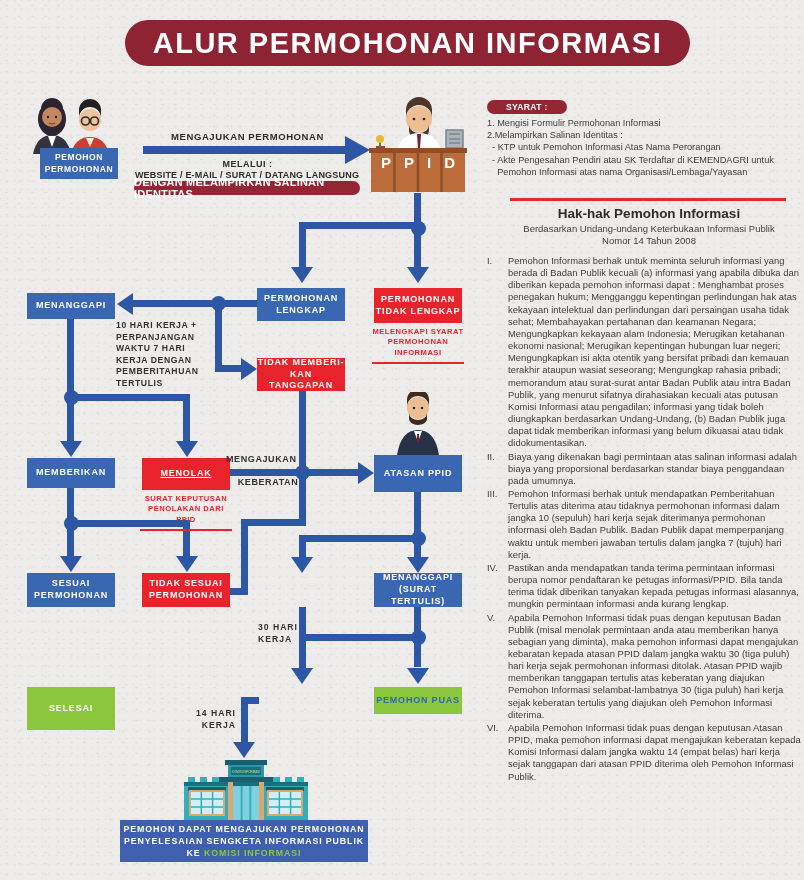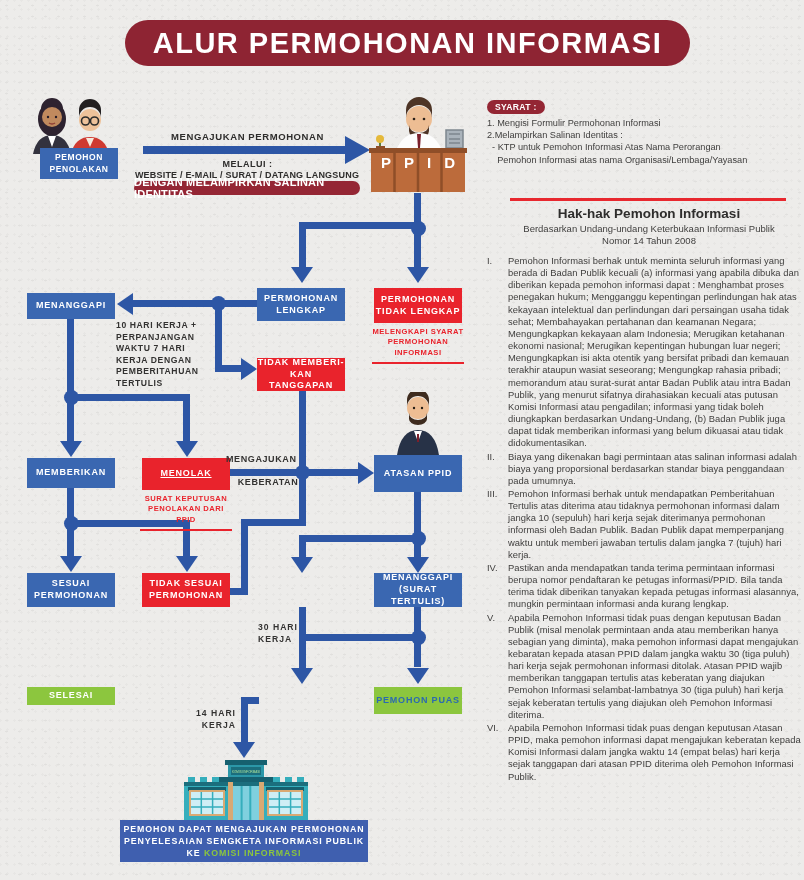--- a/index.html
+++ b/index.html
@@ -22,21 +22,21 @@
   .t-label{color:#2e2d2c;font-weight:bold;text-align:center;}
   .lbl-mengajukan-permohonan{left:140px;top:131px;width:215px;font-size:9.5px;letter-spacing:.6px;}
   .lbl-melalui{left:140px;top:159px;width:215px;font-size:9px;letter-spacing:.5px;}
   .lbl-channels{left:118px;top:170px;width:258px;font-size:9px;letter-spacing:.2px;}
   .badge{background:#942634;color:#fff;font-weight:bold;border-radius:8px;display:flex;align-items:center;justify-content:center;}
   .identity-badge{left:134px;top:181px;width:226px;height:14px;font-size:11px;letter-spacing:.2px;}
   .ppid-letters{left:366px;top:154px;width:104px;text-align:center;color:#fff;font-weight:bold;font-size:15px;letter-spacing:13px;text-indent:13px;}
   
   .syarat{left:487px;top:96px;width:312px;}
   .syarat-badge{display:inline-block;background:#942634;color:#fff;font-weight:bold;font-size:8.6px;
-    padding:2px 8px;border-radius:8px;letter-spacing:.3px;margin-bottom:3px;}
+    padding:2px 19px;border-radius:8px;letter-spacing:.3px;margin-bottom:3px;}
   .syarat-line{font-size:9.2px;line-height:12.2px;color:#3f3e3d;white-space:pre-wrap;}
   
   .red-divider{left:510px;top:198px;width:276px;height:3px;background:#e8282f;}
   .rights-title{left:498px;top:206px;width:302px;text-align:center;font-weight:bold;font-size:13.5px;color:#2e2d2c;}
   .rights-subtitle{left:512px;top:223px;width:274px;text-align:center;font-size:9.5px;line-height:11.5px;color:#3f3e3d;}
   .rights-list{left:487px;top:255px;width:316px;}
   .rights-item{display:flex;margin-bottom:1px;}
   .rn{flex:0 0 21px;font-size:9.4px;line-height:12.15px;color:#3f3e3d;}
   .rt{flex:1;font-size:9.4px;line-height:12.15px;color:#3f3e3d;letter-spacing:.05px;}
   
@@ -78,21 +78,21 @@
     <polygon points="26,44 34,44 30,55" fill="#ffffff"></polygon>
     <circle cx="68" cy="28" r="11" fill="#eec29a"></circle>
     <path d="M57,26 a11,11 0 0 1 22,0 l0,-8 a11,11 0 0 0 -22,0 z" fill="#232021"></path>
     <circle cx="63.5" cy="29" r="4" fill="none" stroke="#2c2c2c" stroke-width="1.6"></circle>
     <circle cx="72.5" cy="29" r="4" fill="none" stroke="#2c2c2c" stroke-width="1.6"></circle>
     <line x1="67.5" y1="29" x2="68.5" y2="29" stroke="#2c2c2c" stroke-width="1.6"></line>
     <path d="M49,62 q4,-17 19,-17 q15,0 19,17 z" fill="#cf3a31"></path>
     <polygon points="64,46 72,46 68,55" fill="#f6e9dd"></polygon>
   </svg>
 
-  <div class="abs pemohon-box">PEMOHON PENOLAKAN</div>
+  <div class="abs pemohon-box">PEMOHON PERMOHONAN</div>
 
   <div class="abs t-label lbl-mengajukan-permohonan">MENGAJUKAN PERMOHONAN</div>
   <div class="fl" style="left:143px;top:146px;width:202px;height:8px;"></div>
   <div class="ah ah-right-big" style="left:345px;top:136px;"></div>
   <div class="abs t-label lbl-melalui">MELALUI :</div>
   <div class="abs t-label lbl-channels">WEBSITE / E-MAIL / SURAT / DATANG LANGSUNG</div>
   <div class="abs badge identity-badge">DENGAN MELAMPIRKAN SALINAN IDENTITAS</div>
 
   <svg class="abs" style="left:366px;top:96px;" width="104" height="99" viewBox="0 0 104 99">
     <circle cx="53" cy="23" r="13" fill="#edbd93"></circle>
@@ -120,20 +120,21 @@
   <div class="abs syarat">
     <span class="syarat-badge">SYARAT :</span>
     <div>
 
         <div class="syarat-line">1. Mengisi Formulir Permohonan Informasi</div>
 
         <div class="syarat-line">2.Melampirkan Salinan Identitas :</div>
 
         <div class="syarat-line">  - KTP untuk Pemohon Informasi Atas Nama Perorangan</div>
 
+        <div class="syarat-line">  - Akte Pengesahan Pendiri atau SK Terdaftar di KEMENDAGRI untuk</div>
 
         <div class="syarat-line">    Pemohon Informasi atas nama Organisasi/Lembaga/Yayasan</div>
       </div>
   </div>
 
   <div class="abs red-divider"></div>
   <div class="abs rights-title">Hak-hak Pemohon Informasi</div>
   <div class="abs rights-subtitle">Berdasarkan Undang-undang Keterbukaan Informasi Publik Nomor 14 Tahun 2008</div>
 
   <div class="abs rights-list">
@@ -253,21 +254,21 @@
     <polygon points="19,39 27,39 23,50" fill="#ffffff"></polygon>
     <polygon points="22,42 24,42 24,50 22,50" fill="#7a1f2b"></polygon>
   </svg>
 
   <div class="box red" style="left:142px;top:573px;width:88px;height:34px;">TIDAK SESUAI PERMOHONAN</div>
   <div class="box blue" style="left:27px;top:573px;width:88px;height:34px;">SESUAI PERMOHONAN</div>
   <div class="box blue" style="left:374px;top:573px;width:88px;height:34px;">MENANGGAPI (SURAT TERTULIS)</div>
 
   <div class="edge-lbl" style="left:258px;top:622px;width:42px;letter-spacing:1px;">30 HARI KERJA</div>
 
-  <div class="box green" style="left:27px;top:687px;width:88px;height:18px;">SELESAI</div>
+  <div class="box green" style="left:27px;top:687px;width:88px;height:43px;">SELESAI</div>
   <div class="box green teal-text" style="left:374px;top:687px;width:88px;height:27px;">PEMOHON PUAS</div>
 
   <div class="edge-lbl" style="left:194px;top:708px;width:42px;text-align:right;letter-spacing:1px;">14 HARI KERJA</div>
 
   <svg class="abs" style="left:170px;top:760px;" width="152" height="62" viewBox="0 0 152 62">
     <rect x="55" y="0" width="42" height="5" fill="#16606f"></rect>
     <rect x="58" y="5" width="36" height="12" fill="#2b97a8"></rect>
     <rect x="61" y="7" width="30" height="8" fill="#1b6e7d"></rect>
     <text x="76" y="12.6" text-anchor="middle" font-size="3" fill="#aee39c" font-family="Liberation Sans, sans-serif">KOMISI INFORMASI</text>
     <rect x="48" y="17" width="56" height="5" fill="#16606f"></rect>

